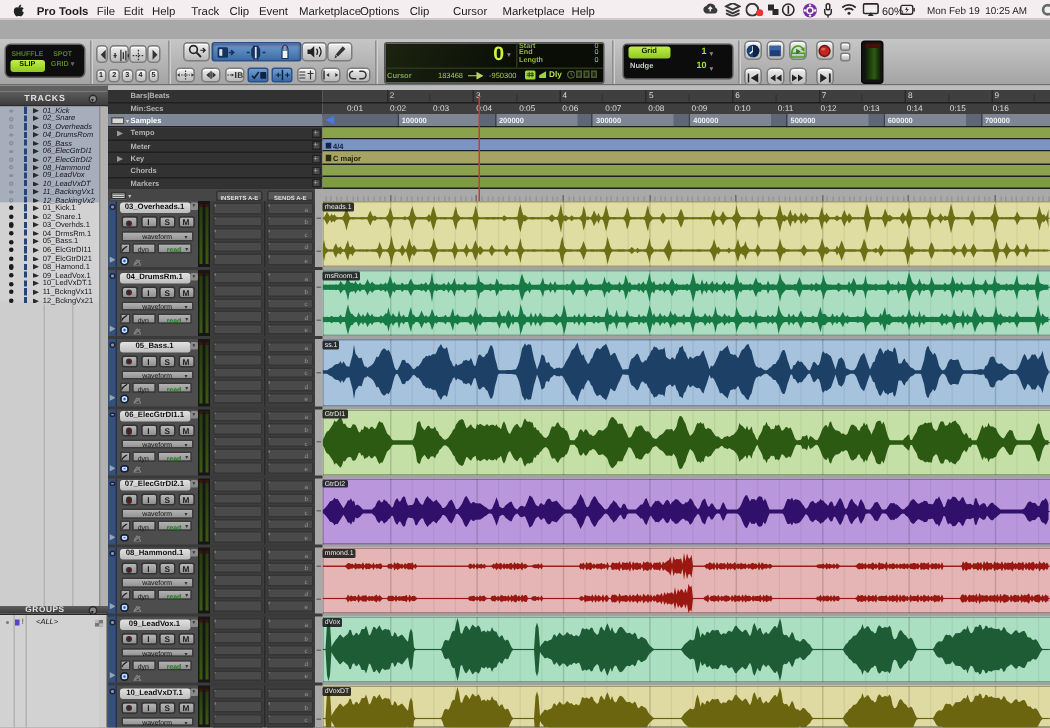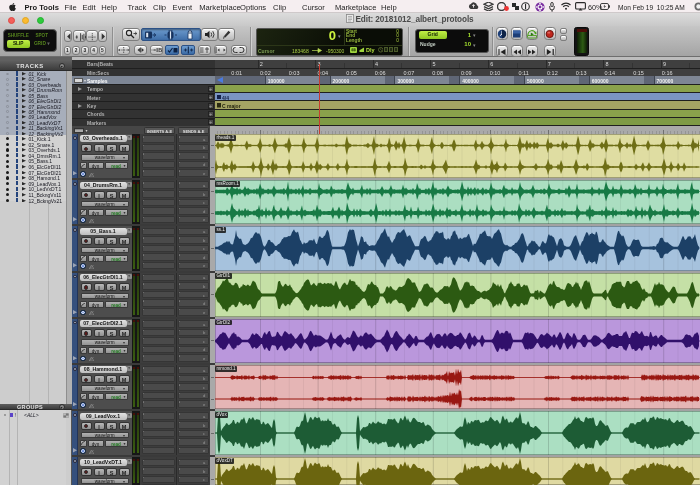--- a/index.html
+++ b/index.html
@@ -88,30 +88,20 @@
       <svg class="ab" style="left:599.5px;top:3px" width="10" height="7" viewBox="0 0 10 7">
         <rect x="0.5" y="0.5" width="8" height="6" rx="1.4" fill="none" stroke="#2a2a2a" stroke-width="0.9"></rect>
         <rect x="8.9" y="2.3" width="1" height="2.4" fill="#2a2a2a"></rect>
         <path d="M4.8 1.4L3.4 3.6h1.3L3.6 5.8l2.4-2.7H4.7z" fill="#2a2a2a"></path>
       </svg>
       <div class="ab" style="left:618px;top:3.5px;font-size:6.6px;color:#1c1c1c">Mon Feb 19&nbsp; 10:25 AM</div>
       <svg class="ab" style="left:694px;top:2px" width="9" height="9" viewBox="0 0 9 9">
         <circle cx="4.5" cy="4.5" r="4" fill="#6a6a6a"></circle>
         <circle cx="4.5" cy="4.5" r="2.2" fill="#f0f0f0"></circle>
       </svg>
-    </div>
-    <div class="ab" style="left:0;top:13px;width:700px;height:13px;background:linear-gradient(#dcdcdc,#c8c8c8)">
-      <div class="ab" style="left:7.800000000000001px;top:3.6px;width:7px;height:7px;border-radius:50%;background:#f4605a;border:0.5px solid #dd4a45"></div>
-      <div class="ab" style="left:22.2px;top:3.6px;width:7px;height:7px;border-radius:50%;background:#fcbb2f;border:0.5px solid #e0a421"></div>
-      <div class="ab" style="left:36.9px;top:3.6px;width:7px;height:7px;border-radius:50%;background:#2ecb3c;border:0.5px solid #22b02f"></div>
-      <svg class="ab" style="left:345.5px;top:1px" width="8" height="9" viewBox="0 0 8 9">
-        <rect x="0.5" y="0.5" width="7" height="8" fill="#e8e8e8" stroke="#888" stroke-width="0.8"></rect>
-        <path d="M2 2.5h4M2 4h4M2 5.5h4M2 7h3" stroke="#999" stroke-width="0.7"></path>
-      </svg>
-      <div class="ab" style="left:355.5px;top:1.5px;font-size:8.2px;font-weight:bold;color:#4a4a4a;letter-spacing:-0.1px">Edit: 20181012_albert_protools</div>
     </div>
     <div class="ab" style="left:0;top:26px;width:700px;height:31px;background:linear-gradient(#c6c6c6,#a4a4a4);border-bottom:1px solid #6e6e6e">
       <div class="ab" style="left:59.5px;top:1px;width:1px;height:29px;background:#8f8f8f;box-shadow:1px 0 0 #cfcfcf"></div>
       <div class="ab" style="left:111.5px;top:1px;width:1px;height:29px;background:#8f8f8f;box-shadow:1px 0 0 #cfcfcf"></div>
       <div class="ab" style="left:249.5px;top:1px;width:1px;height:29px;background:#8f8f8f;box-shadow:1px 0 0 #cfcfcf"></div>
       <div class="ab" style="left:407.5px;top:1px;width:1px;height:29px;background:#8f8f8f;box-shadow:1px 0 0 #cfcfcf"></div>
       <div class="ab" style="left:491.5px;top:1px;width:1px;height:29px;background:#8f8f8f;box-shadow:1px 0 0 #cfcfcf"></div>
       <div class="ab" style="left:2.5px;top:2.5px;width:54px;height:23.5px;background:#0d0d0d;border:1px solid #5f5f5f;border-radius:4px"></div>
       <div class="ab" style="left:7px;top:5.5px;width:22.5px;height:8px;font-size:4.6px;font-weight:bold;color:#55831d;text-align:center;line-height:8px">SHUFFLE</div>
       <div class="ab" style="left:30.5px;top:5.5px;width:22.5px;height:8px;font-size:4.6px;font-weight:bold;color:#55831d;text-align:center;line-height:8px">SPOT</div>

